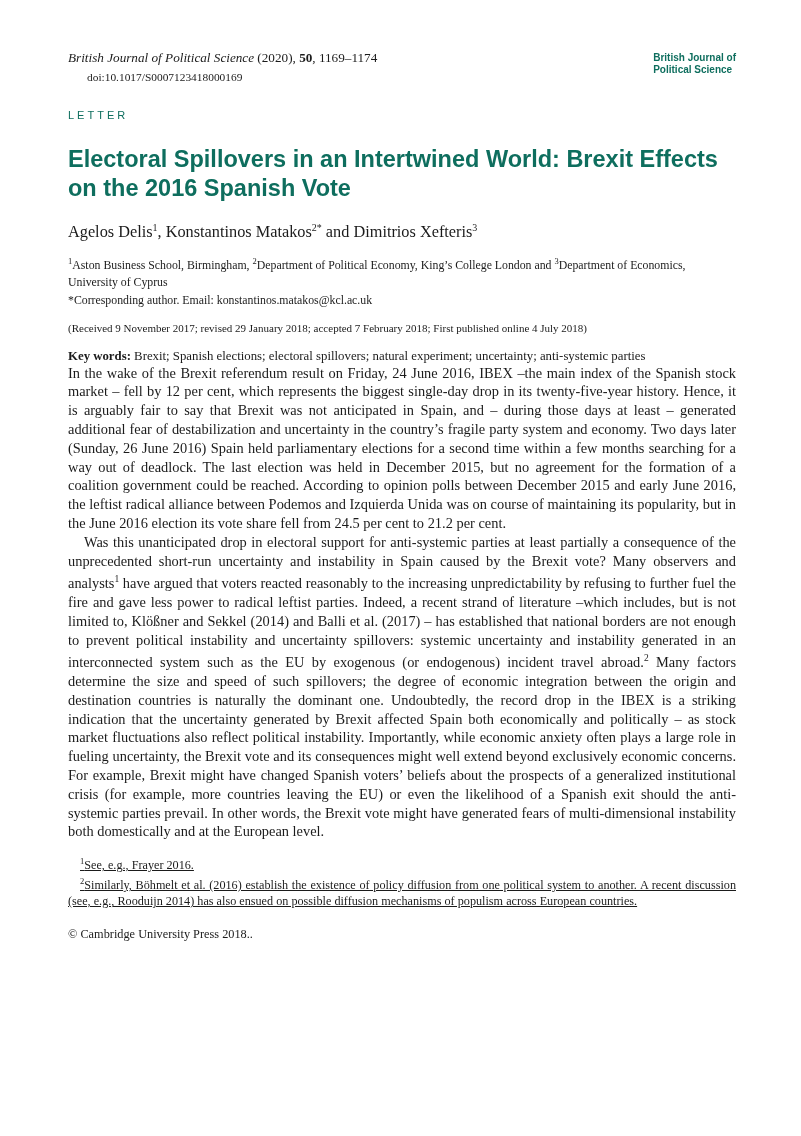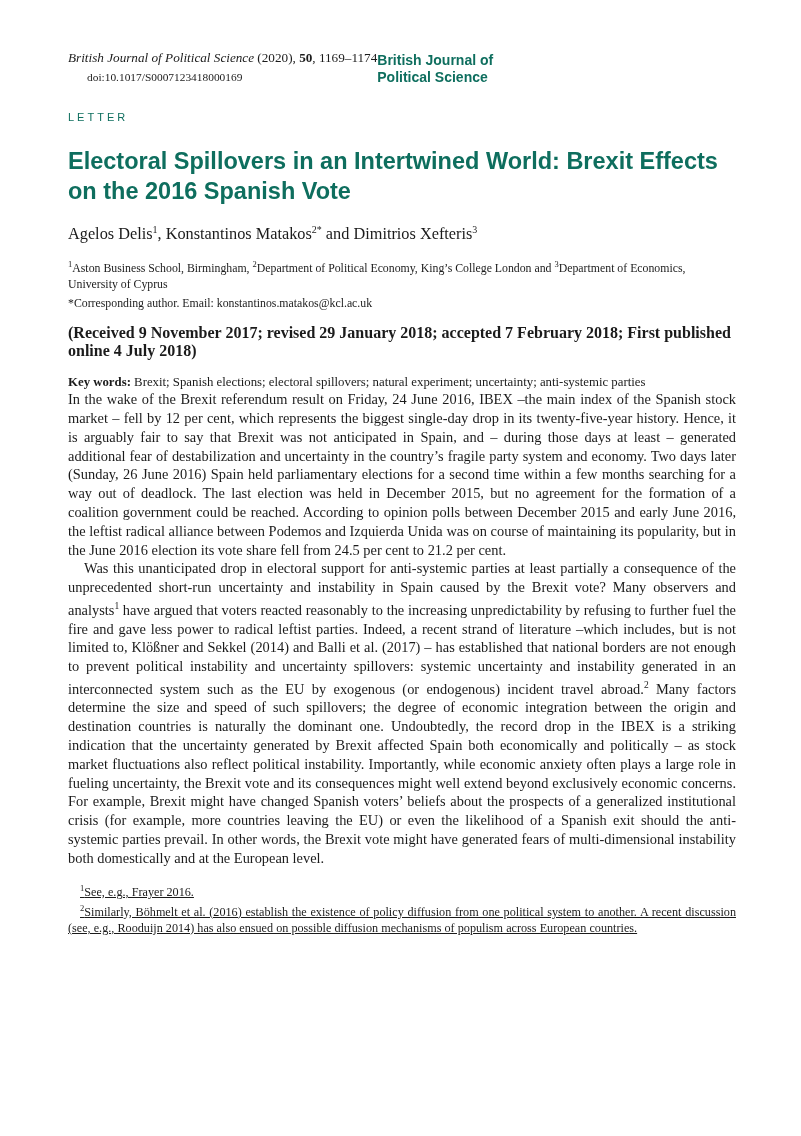--- a/index.html
+++ b/index.html
@@ -15,32 +15,32 @@
     overflow: hidden;
   }
   .content {
     position: absolute;
     left: 68px;
     top: 50px;
     width: 668px;
   }
   .header {
     display: flex;
-    justify-content: flex-start;
+    justify-content: space-between;
     align-items: flex-start;
   }
   .cite-line { font-size: 13.2px; line-height: 1.25; }
   .jname { font-style: italic; }
   .vol { font-weight: bold; }
   .doi { font-size: 11.4px; margin-top: 4px; margin-left: 19px; }
   .brand {
     font-family: "Liberation Sans", sans-serif;
     font-weight: bold;
     color: var(--accent, #0e6e5e);
-    font-size: 14px;
+    font-size: 10px;
     line-height: 1.18;
     padding-top: 2px;
   }
   .letter-label {
     margin-top: 26px;
     font-family: "Liberation Sans", sans-serif;
     font-size: 11px;
     font-weight: normal;
     letter-spacing: 3px;
     color: var(--accent, #0e6e5e);
@@ -51,21 +51,21 @@
     font-weight: bold;
     font-size: 23.5px;
     line-height: 1.26;
     color: var(--accent, #0e6e5e);
   }
   .authors { margin-top: 18px; font-size: 16.3px; }
   .authors sup { font-size: 10px; }
   .affil { margin-top: 14px; font-size: 11.8px; line-height: 1.4; }
   .affil sup { font-size: 8.5px; }
   .corresponding { margin-top: 2px; font-size: 11.8px; line-height: 1.4; }
-  .received { margin-top: 13px; font-size: 16px; font-weight: bold; }
+  .received { margin-top: 13px; font-size: 11px; }
   .keywords { margin-top: 15px; font-size: 12.8px; }
   .keywords .kw-label { font-weight: bold; }
   .body-text {
     font-size: 14.4px;
     line-height: 18.8px;
     text-align: justify;
   }
   .body-text p { margin: 0; }
   .body-text p.indent { text-indent: 16px; }
   .fn-ref { font-size: 9.5px; }
@@ -114,15 +114,16 @@
     <div class="body-text">
       <p><span>In the wake of the Brexit referendum result on Friday, 24 June 2016, IBEX –the main index of the Spanish stock market – fell by 12 per cent, which represents the biggest single-day drop in its twenty-five-year history. Hence, it is arguably fair to say that Brexit was not anticipated in Spain, and – during those days at least – generated additional fear of destabilization and uncertainty in the country’s fragile party system and economy. Two days later (Sunday, 26 June 2016) Spain held parliamentary elections for a second time within a few months searching for a way out of deadlock. The last election was held in December 2015, but no agreement for the formation of a coalition government could be reached. According to opinion polls between December 2015 and early June 2016, the leftist radical alliance between Podemos and Izquierda Unida was on course of maintaining its popularity, but in the June 2016 election its vote share fell from 24.5 per cent to 21.2 per cent.</span></p>
       <p class="indent"><span>Was this unanticipated drop in electoral support for anti-systemic parties at least partially a consequence of the unprecedented short-run uncertainty and instability in Spain caused by the Brexit vote? Many observers and analysts</span><sup class="fn-ref">1</sup><span> have argued that voters reacted reasonably to the increasing unpredictability by refusing to further fuel the fire and gave less power to radical leftist parties. Indeed, a recent strand of literature –which includes, but is not limited to, Klößner and Sekkel (2014) and Balli et al. (2017) – has established that national borders are not enough to prevent political instability and uncertainty spillovers: systemic uncertainty and instability generated in an interconnected system such as the EU by exogenous (or endogenous) incident travel abroad.</span><sup class="fn-ref">2</sup><span> Many factors determine the size and speed of such spillovers; the degree of economic integration between the origin and destination countries is naturally the dominant one. Undoubtedly, the record drop in the IBEX is a striking indication that the uncertainty generated by Brexit affected Spain both economically and politically – as stock market fluctuations also reflect political instability. Importantly, while economic anxiety often plays a large role in fueling uncertainty, the Brexit vote and its consequences might well extend beyond exclusively economic concerns. For example, Brexit might have changed Spanish voters’ beliefs about the prospects of a generalized institutional crisis (for example, more countries leaving the EU) or even the likelihood of a Spanish exit should the anti-systemic parties prevail. In other words, the Brexit vote might have generated fears of multi-dimensional instability both domestically and at the European level.</span></p>
     </div>
 
     <div class="footnotes">
       <p><sup>1</sup><span>See, e.g., Frayer 2016.</span></p>
       <p><sup>2</sup><span>Similarly, Böhmelt et al. (2016) establish the existence of policy diffusion from one political system to another. A recent discussion (see, e.g., Rooduijn 2014) has also ensued on possible diffusion mechanisms of populism across European countries.</span></p>
     </div>
 
+    <div class="footer">© Cambridge University Press 2018..</div>
 
   </div>
 </div>
 
 </body></html>

